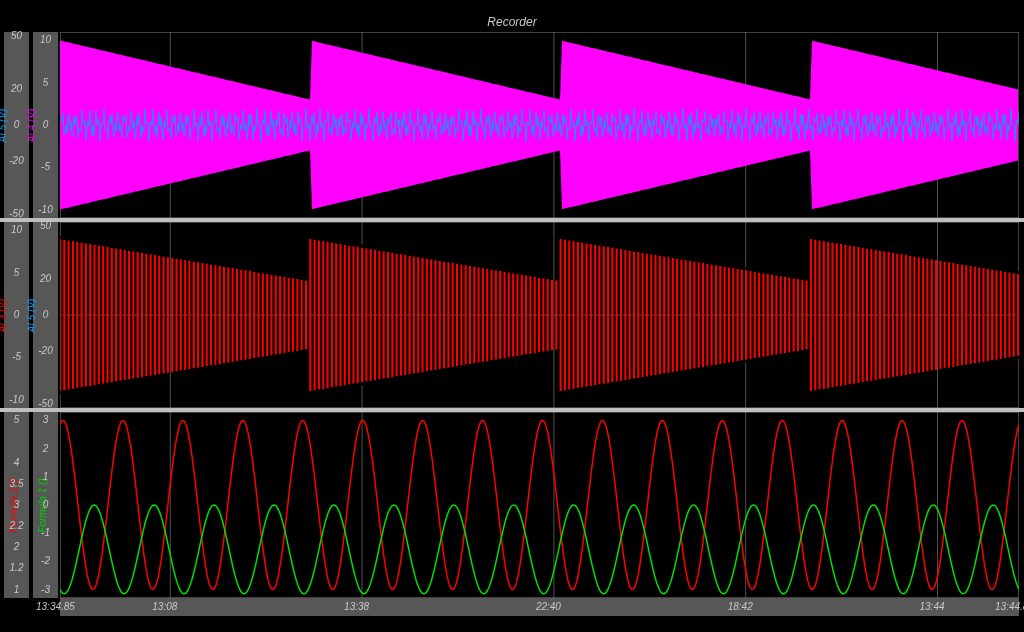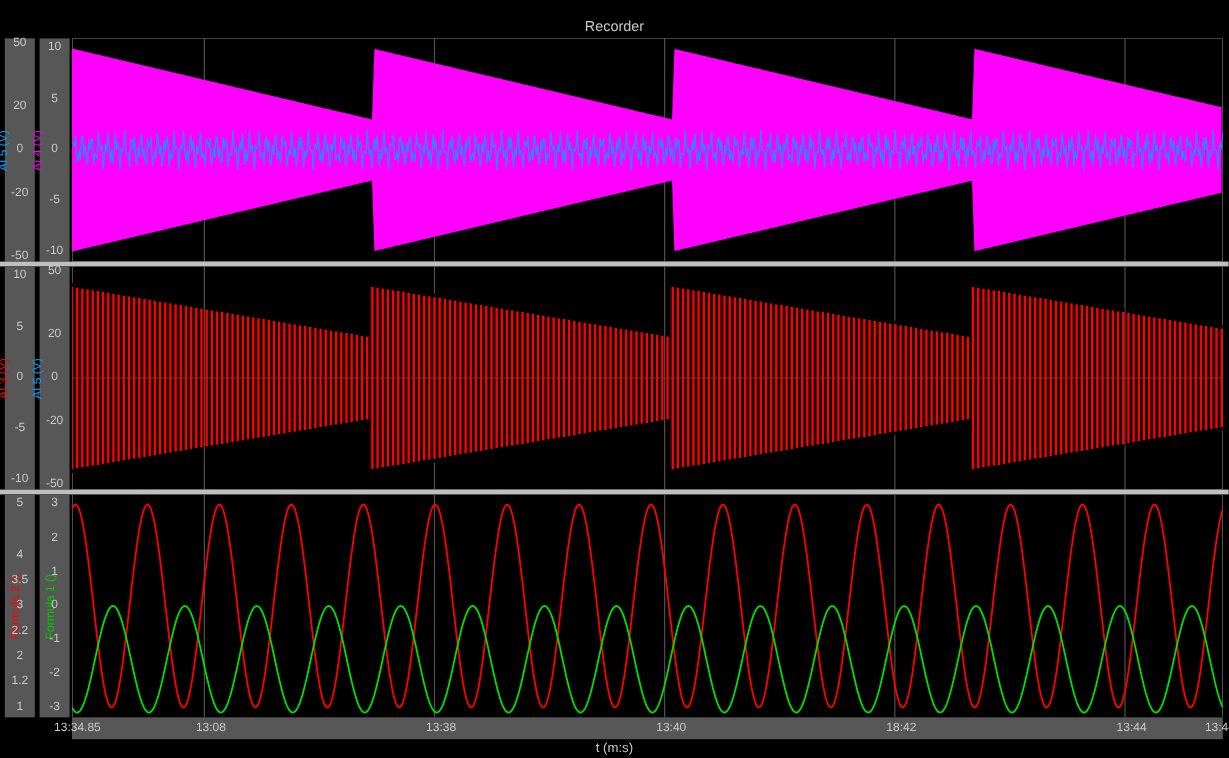--- a/index.html
+++ b/index.html
@@ -10,20 +10,21 @@
     background: #000;
     font-family: Arial, sans-serif;
     font-size: 11px;
     color: #c8c8c8;
     overflow: hidden;
   }
   .app {
     width: 912px;
     height: 632px;
     position: relative;
+    font-style: italic;
   }
   .title {
     position: absolute;
     top: 15px;
     left: 0;
     width: 1024px;
     text-align: center;
     color: #c8c8c8;
     font-size: 12px;
   }
@@ -70,21 +71,21 @@
   }
   .xband {
     position: absolute;
     height: 18px;
     background: #575757;
   }
   .xlab {
     position: absolute;
     color: #c8c8c8;
     font-size: 10px;
-    text-align: right;
+    text-align: left;
   }
   .xtitle {
     position: absolute;
     width: 100%;
     top: 20px;
     text-align: center;
     color: #c8c8c8;
     font-size: 11px;
   }
   .divider {
@@ -1092,22 +1093,21 @@
           <line x1="877.4849999999979" x2="877.4849999999979" y1="0" y2="186" stroke="#505050" stroke-width="1"></line>
           <rect x="0" y="0" width="959" height="186" fill="none" stroke="#808080"></rect>
           <path d="M0 12.59249453142626 L1 10.300147515944243 L2 8.915766272443758 L3 8.45454999106509 L4 8.92156238819597 L5 10.311676111606955 L6 12.609629033977376 L7 15.790191816473937 L8 19.818444902950162 L9 24.650161903427666 L10 30.232295157994297 L11 36.50355814943514 L12 43.39509837109836 L13 50.83125326186666 L14 58.73038090935132 L15 67.00575640037826 L16 75.56652397794308 L17 84.31869455127018 L18 93.16617760654708 L19 102.01183618966012 L20 110.75855337754099 L21 119.31029852914106 L22 127.57318161157055 L23 135.456484022522 L24 142.8736545950003 L25 149.74325984607208 L26 155.98987803994842 L27 161.54492724647534 L28 166.34741830552295 L29 170.3446244301521 L30 173.49266009653633 L31 175.7569628654009 L32 177.11267284458188 L33 177.5449056271677 L34 177.0489157080389 L35 175.6301485850719 L36 173.3041809726786 L37 170.09654978432883 L38 166.04247176163034 L39 161.18645682771984 L40 155.58181941080574 L41 149.2900931022603 L42 142.38035507672336 L43 134.9284676897298 L44 127.01624558143918 L45 118.73055743010616 L46 110.16237221559047 L47 101.40576046756622 L48 92.55686145949761 L49 83.71282769138924 L50 74.97075824738525 L51 66.42663274072409 L52 58.17425754790707 L53 50.3042359044584 L54 42.90297316724312 L55 36.05172816628368 L56 29.825721059172704 L57 24.29330748618373 L58 19.515228089534396 L59 15.54394163925209 L60 12.423049085889659 L61 10.186814863119006 L62 8.859790697108576 L63 8.456546051831953 L64 8.98150817021394 L65 10.428913467202504 L66 12.782870808382235 L67 16.017535979724126 L68 20.097395432166334 L69 24.977656186979978 L70 30.604737619889452 L71 36.91685972556072 L72 43.84472140288766 L73 51.312261315865996 L74 59.23749297447917 L75 67.53340486797553 L76 76.10891576952457 L77 84.86987472037163 L78 93.72009471889771 L79 102.56240876187873 L80 111.29973664611762 L81 119.83615081619534 L82 128.07792955875647 L83 135.93458597722832 L84 143.31986145221185 L85 150.15267267862816 L86 156.35800188420671 L87 161.86772045237865 L88 166.62133691050664 L89 170.56666106837525 L90 173.66037701672536 L91 175.86851869517562 L92 177.16684280699153 L93 177.54109498751393 L94 176.987166303524 L95 175.51113836542953 L96 173.1292165570399 L97 169.86755211565216 L98 165.76195501665063 L99 160.85750081365865 L100 155.2080357520164 L101 148.87558558814015 L102 141.92967460554866 L103 134.4465623048062 L104 126.5084061459706 L105 118.20235953809934 L106 109.61961497812588 L107 100.85440284290705 L108 92.0029568304339 L109 83.16245740424768 L110 74.42996484477786 L111 65.90135362017348 L112 57.67025977486571 L113 49.82705289541155 L114 42.45784393805608 L115 35.64353981278579 L116 29.458955101492638 L117 23.97199066591576 L118 19.24288815994531 L119 15.32356863390359 L120 12.257062490909407 L121 10.077037053545444 L122 8.807426928944235 L123 8.462171229479143 L124 9.04506053456797 L125 10.549695273677944 L126 12.959555987616762 L127 16.24818469629593 L128 20.379475382532245 L129 25.308070401344672 L130 30.979858464246362 L131 37.332568729485644 L132 44.296454476888975 L133 51.7950588600592 L134 59.746054330599435 L135 68.06214651601387 L136 76.65203262847591 L137 85.42140388367089 L138 94.2739809204235 L139 103.11257085762121 L140 111.84013437920848 L141 120.36085113318714 L142 128.58117174890964 L143 136.41084491963954 L144 143.76390827626608 L145 150.55963217252028 L146 156.72340601929434 L147 162.18755743878614 L148 166.89209524203542 L149 170.7853680759069 L150 173.8246315052046 L151 175.97651730644705 L152 177.21739981895882 L153 177.53365533224041 L154 176.92181166135396 L155 175.38858626824634 L156 172.95081251031405 L157 169.63525482633764 L158 165.47831488805141 L159 160.52563194484455 L160 154.83158174771714 L161 148.45867955549383 L162 141.47689377651338 L163 133.96287778250567 L164 125.99912832670522 L165 117.67307980824283 L166 109.07614432601859 L167 100.3027080597263 L168 91.44909500049926 L169 82.61250940399205 L170 73.8899685805047 L171 65.37723773758418 L172 57.16777856816559 L173 49.351723130628955 L174 42.01488428431862 L175 35.237813545802474 L176 29.094916710245947 L177 23.653636945712837 L178 18.973714332131333 L179 15.106529971252353 L180 12.094541871635148 L181 9.970818799567793 L182 8.758677215728706 L183 8.471425282540018 L184 9.112216753197824 L185 10.674016346429914 L186 13.13967698728339 L187 16.482128065509446 L188 20.66467264546866 L189 25.641390363143376 L190 31.357641588555847 L191 37.750667316693516 L192 44.75027820192162 L193 52.2796251697861 L194 60.25604314753245 L195 68.59195864755347 L196 77.1958512413102 L197 85.97325836604395 L198 94.82781243497536 L199 103.66229886059972 L200 112.37972337967118 L201 120.8843769568022 L202 129.0828865797584 L203 136.88524040577198 L204 144.20577600616951 L205 150.96412085852617 L206 157.08607476010778 L207 162.50442447635805 L208 167.1596816774842 L209 171.00073606451812 L210 173.985416511177 L211 176.08095406324523 L212 177.26434171026295 L213 177.52258698070247 L214 176.85285458695407 L215 175.26249755411595 L216 172.7689764907338 L217 169.39966788786234 L218 165.19156355146427 L219 160.19086446709855 L220 154.45247355759298 L221 148.0393929005671 L222 141.02203202571187 L223 133.47743488549622 L224 125.48843398507114 L225 117.14274096057436 L226 108.53198358846977 L227 99.75069980025738 L228 90.89529974479659 L229 82.06300729772002 L230 73.35079263462423 L231 64.85430759118289 L232 56.666835497342156 L233 48.87826701414186 L234 41.57411322029478 L235 34.834566781561456 L236 28.73362151196215 L237 23.33825999133113 L238 18.707718160662886 L239 14.892834967970671 L240 11.935494204435757 L241 9.868164660716548 L242 8.713543650094799 L243 8.48430781377455 L244 9.182973943352012 L245 10.801871348812373 L246 13.323226075446872 L247 16.71935604503535 L248 20.952974978502038 L249 25.97760176426531 L250 31.738070776079088 L251 38.17113753974668 L252 45.20617309712382 L253 52.7659394445271 L254 60.767437533329655 L255 69.12281852014428 L256 77.74034826388953 L257 86.52541447886193 L258 95.38156548875165 L259 104.21156917316021 L260 112.91848048492966 L261 121.40670581414268 L262 129.58305251466476 L263 137.3577520716994 L264 144.6454456741604 L265 151.36612137354263 L266 157.44599253860721 L267 162.81830796315603 L268 167.4240847304232 L269 171.21275578925264 L270 174.14272513277663 L271 176.1818244825123 L272 177.3076664658738 L273 177.50789040802533 L274 176.78029804037936 L275 175.13287763556283 L276 172.58371630370092 L277 169.16080141310792 L278 164.90171331583338 L279 159.85321275066755 L280 154.0707274552626 L281 147.6177436216815 L282 140.56510887856433 L283 132.99025445192592 L284 124.97634504316127 L285 116.61136576015353 L286 107.98715612415273 L287 99.19840175973022 L288 90.34159483572469 L289 81.51397467338872 L290 72.81246015153285 L291 64.33258562829744 L292 56.16745206590482 L293 48.40670486955315 L294 41.13554966667044 L295 34.43381682985514 L296 28.375085015719915 L297 23.025873340483685 L298 18.4449110637059 L299 14.682492797023114 L300 11.779926316600001 L301 9.769079043528828 L302 8.672028169448447 L303 8.500818270181433 L304 9.257329067703541 L305 10.93325479251449 L306 13.510195373171085 L307 16.959858451545355 L308 21.244370006110824 L309 26.316690172387155 L310 32.12112969649219 L311 38.593961349517585 L312 45.66411959272665 L313 53.25398080872928 L314 61.280215535848 L315 69.6547033459197 L316 78.28550032295385 L317 87.07784852008848 L318 95.93521631116518 L319 104.76035821729549 L320 113.45638256856637 L321 121.92781528369181 L322 130.08164808347863 L323 137.8283596343603 L324 145.08289840695488 L325 151.76561646127377 L326 157.80314390494263 L327 163.12919442557484 L328 167.68529305100057 L329 171.42141814905796 L330 174.29655061732294 L331 176.27912423427918 L332 177.34737222603056 L333 177.48956624506675 L334 176.70414513619616 L335 174.99973207665866 L336 172.3950399017543 L337 168.91866565573727 L338 164.60877662336478 L339 159.51269128970233 L340 153.68635982757985 L341 147.1937498185769 L342 140.10614394897843 L343 132.50135739452844 L344 124.4628834829333 L345 116.07897701696803 L346 107.44168532051219 L347 98.64583764627365 L348 89.78800404134307 L349 80.9654350988023 L350 72.27499423986976 L351 63.812094244393 L352 55.669649710413736 L353 47.93705693916495 L354 40.699212449248435 L355 34.03558089329764 L356 28.019322612076373 L357 22.71649040278477 L358 18.1853043226038 L359 14.475512487628919 L360 11.627844886085139 L361 9.67356620135918 L362 8.634132555885385 L363 8.52095594304112 L364 9.335278934480316 L365 11.068161037763494 L366 13.700576854551299 L367 17.20362496135374 L368 21.5388452197767 L369 26.65864103196982 L370 32.50680190658711 L371 39.01912059584846 L372 46.124098030894004 L373 53.74372831270263 L374 61.794355143551186 L375 70.18759029316294 L376 78.831284017579 L377 87.63053677590995 L378 96.48874113647815 L379 105.30864243550522 L380 113.9934065404177 L381 122.4476829961321 L382 130.57865188345977 L383 138.29704289242915 L384 145.51811542643316 L385 152.16258897297183 L386 158.1575135280151 L387 163.43707051839775 L388 167.94329542671883 L389 171.62671418682305 L390 174.4468863617802 L391 176.37284914185145 L392 177.38345728632157 L393 177.46761527841429 L394 176.62439914334814 L395 174.8630665928169 L396 172.20295538402738 L397 168.67327100954864 L398 164.3127660486748 L399 159.16931470125647 L400 153.2993871740381 L401 146.76742969163416 L402 139.64515693863592 L403 132.01076469972529 L404 123.94807134526587 L405 115.5455975843659 L406 106.89559459215457 L407 98.09303117928464 L408 89.23455112527377 L409 80.4174121207523 L410 71.73841797092571 L411 63.292855782254925 L412 55.17344979955984 L413 47.46934338310972 L414 40.2651202982637 L415 33.63987606669582 L416 27.66634957250757 L417 22.41012445882312 L418 17.92890908110531 L419 14.271902924692089 L420 11.479256441062539 L421 9.581630234222118 L422 8.599858436114744 L423 8.544719967918677 L424 9.41682019760217 L425 11.206584293566573 L426 13.894362347261769 L427 17.450645110459636 L428 21.83638797884074 L429 27.003439664318492 L430 32.8950708508697 L431 39.446597028330544 L432 46.586088666438066 L433 54.23516093351926 L434 62.30983428645455 L435 70.72145648714 L436 79.37767591927334 L437 88.18345552160046 L438 97.04211620390032 L439 105.85639829241585 L440 114.5295293481635 L441 122.96628663588264 L442 131.07404258019614 L443 138.76378172718296 L444 145.951078050446 L445 152.5570218680641 L446 158.50908619613506 L447 163.74192302571902 L448 168.19808078248107 L449 171.82863508994348 L450 174.59372591278498 L451 176.46299518196415 L452 177.4159200977576 L453 177.44203845033633 L454 176.54106348501602 L455 174.72288705054748 L456 172.00747099595057 L457 168.4246280084326 L458 164.01369429832943 L459 158.82309772522612 L460 152.90982610563157 L461 146.33880154109417 L462 139.18216763563413 L463 131.51849742672508 L464 123.43193072901275 L465 115.01125035822147 L466 106.34890738075131 L467 97.54000608856357 L468 88.6812598450667 L469 79.86992926339846 L470 71.20275437795127 L471 62.774892530453144 L472 54.67887363338436 L473 47.0035842784849 L474 39.83329184757953 L475 33.24671933587681 L476 27.316181048753403 L477 22.10678865967987 L478 17.675736345319113 L479 14.071672848254742 L480 11.33416735989048 L481 9.49327508851486 L482 8.569207281389314 L483 8.5721093247182 L484 9.501949356824353 L485 11.348518617959618 L486 14.091543532855951 L487 17.700908295262934 L488 22.13698551088242 L489 27.351071268588385 L490 33.28591986270168 L491 39.87637229696769 L492 47.0500716681803 L493 54.728257575778834 L494 62.82663083707255 L495 71.25627901108183 L496 79.92465257358853 L497 88.73658102253994 L498 97.59531775922353 L499 106.40360227487746 L500 115.06472797801877 L501 123.48360394119106 L502 131.56779890838297 L503 139.22855610336524 L504 146.38176769361627 L505 152.9488982153219 L506 158.85784681767507 L507 164.04373886142335 L508 168.44963818135733 L509 172.02717219086372 L510 174.7370629670947 L511 176.54955848505352 L512 177.4447592668308 L513 177.41283685874518 L514 176.45414173849548 L515 174.57919946720506 L516 171.80859512889728 L517 168.17274732565207 L518 163.7115742103831 L519 158.47405522334 L520 152.51769334478684 L521 145.90788376639205 L522 138.71719591440467 L523 131.02457670675676 L524 122.91448379005395 L525 114.4759582759528 L526 105.80164715342733 L527 96.98678611329541 L528 88.12815395133332 L529 79.32301002817177 L530 70.66802645457338 L531 62.25822672325063 L532 54.185942441816046 L533 46.53979961861954 L534 39.40374563388727 L535 32.856127577617926 L536 26.968832072166915 L537 21.806496026363863 L538 17.425796982951653 L539 13.874830853460912 L540 11.192583870670738 L541 9.408504557001159 L542 8.542180407449171 L543 8.603122837722854 L544 9.590662757862923 L545 11.493957918262051 L546 14.292111947123583 L547 17.954403772952453 L548 22.440624912602804 L549 27.701520922326416 L550 33.679332164369846 L551 40.30842795344209 L552 47.51602711903325 L553 55.22299707306193 L554 63.34472261136845 L555 71.79203490716773 L556 80.4721905009751 L557 89.28988953523321 L558 98.14832205568783 L559 106.95023089358233 L560 115.59897945631522 L561 123.99961270552362 L562 132.05989967328355 L563 139.69134606991776 L564 146.8101658681371 L565 153.33820119292994 L566 159.20378042171785 L567 164.34250506974786 L568 168.69795682498108 L569 172.22231696711293 L570 174.87689137181525 L571 176.632535335273 L572 177.46997355560538 L573 177.38001175714996 L574 176.3636376349459 L575 174.4320100107306 L576 171.60633631982373 L577 167.9176397734509 L578 163.40641875349127 L579 158.12220217861534 L580 152.123005724216 L581 145.47469486488828 L582 138.25026173447873 L583 130.52902374161363 L584 122.39575274048893 L585 113.93974431553673 L586 105.25383740190466 L587 96.43339500118441 L588 87.57525718672707 L589 78.7766778921569 L590 70.13425715470072 L591 61.74288053921468 L592 53.69467738458336 L593 46.07800931170148 L594 38.976500095911 L595 32.46811755848207 L596 26.624317553069 L597 21.509259449253026 L598 17.1791017229136 L599 13.681385389960733 L600 11.054512051023815 L601 9.32732227854548 L602 8.518778974436374 L603 8.6377591756346 L604 9.682956592650864 L605 11.642895951296813 L606 14.496058980454066 L607 18.211120661967733 L608 22.747293149877375 L609 28.054773582111807 L610 34.075290868236394 L611 40.7427454511902 L612 47.98393501723788 L613 55.719358188017445 L614 63.86408736956237 L615 72.32870117751119 L616 81.0202661977903 L617 89.84335730817546 L618 98.70110535500093 L619 107.49626068392075 L620 116.13226084959629 L621 124.51429077894663 L622 132.55032375081657 L623 140.15213176135032 L624 147.23625418444723 L625 153.72491408964763 L626 159.54687215860392 L627 164.63820882583815 L628 168.94302605401282 L629 172.41406104189588 L630 175.0132051246276 L631 176.71192217075378 L632 177.4915618817229 L633 177.34356455461335 L634 176.26955505937485 L635 174.281324999429 L636 171.4007032509025 L637 167.6593163025897 L638 163.09824102685707 L639 157.76755369471508 L640 151.72578018630125 L641 145.0392534317924 L642 137.7813851392389 L643 130.03185980356605 L644 121.87575984710685 L645 113.40263149452271 L646 104.70550164149444 L647 95.8798565068201 L648 87.02259328492448 L649 78.23095630723671 L650 69.60146939094312 L651 61.228876099837336 L652 53.20509954975679 L653 45.618233180695526 L654 38.551573573733464 L655 32.08270593420836 L656 26.282652280203035 L657 21.21509168754068 L658 16.935661154859055 L659 13.491344761604664 L660 10.919957827865026 L661 9.249731737982717 L662 8.499003986890102 L663 8.676016851671463 L664 9.778826899353842 L665 11.795326323824504 L666 14.70337587820604 L667 18.47104794246564 L668 23.05697705864886 L669 28.410814084201757 L670 34.47377897735665 L671 41.17930614667569 L672 48.45377527761425 L673 56.217319613682854 L674 64.38470281766291 L675 72.86625478499744 L676 81.56885613730716 L677 90.39696058348638 L678 99.25364392835695 L679 108.0416682069884 L680 116.66454926619603 L681 125.02761606821792 L682 133.03905008901143 L683 140.61089339782268 L684 147.6600143524932 L685 154.10902030541615 L686 159.88710730094928 L687 164.93083743629876 L688 169.18483534859752 L689 172.602396184396 L690 175.1459983741959 L691 176.78771558373234 L692 177.5095233184818 L693 177.3034968156497 L694 176.1718980504037 L695 174.12715090152955 L696 171.19170474920838 L697 167.39778800187574 L698 162.7870542593343 L699 157.41012499529916 L700 151.32603378236755 L701 144.60157815888692 L702 137.31058625583665 L703 129.53310623403874 L704 121.35452743129457 L705 112.86464286919431 L706 104.1566634100871 L707 95.32619439157952 L708 86.47018596960612 L709 77.68586869908552 L710 69.06968603377688 L711 60.71623546944421 L712 52.717229952981 L713 45.160490961976706 L714 38.12898430753757 L715 31.699909249102973 L716 25.9438509197213 L717 20.92400536876855 L718 16.695485728730908 L719 13.304717126086995 L720 10.788926977001477 L721 9.175736265968613 L722 8.482856293672594 L723 8.717894223573245 L724 9.87826956260988 L725 11.95124249256991 L726 14.914053741024095 L727 18.734174456793657 L728 23.36966334540899 L729 28.769627145182433 L730 34.874779386208395 L731 41.618091300070446 L732 48.92552773164422 L733 56.716859974815506 L734 64.90654660755922 L735 73.40467265486969 L736 82.11793677072421 L737 90.95067559700817 L738 99.80591405745523 L739 108.58643005059244 L740 117.19582185707307 L741 125.53956653830825 L742 133.52605770877497 L743 141.06761128650794 L744 148.08142818180445 L745 154.49050335196583 L746 160.22447124370623 L747 165.22037833965814 L748 169.4233743288163 L749 172.78731431012886 L750 175.27526542019157 L751 176.8599123206965 L752 177.52385709486833 L753 177.25981026021856 L754 176.07067080000837 L755 173.96949433515923 L756 170.9793497861063 L757 167.13306609768702 L758 162.47287180894295 L759 157.04993142347166 L760 150.92378367195062 L761 144.1616878338443 L762 136.8378852938104 L763 129.0327844422775 L764 120.83207786750297 L765 112.32580153298161 L766 103.60734626729497 L767 94.77243242199258 L768 85.91805895359148 L769 77.14143846616342 L770 68.53892991056333 L771 60.20498065367477 L772 52.23108953657259 L773 44.70480230461232 L774 37.70875043753132 L775 31.31974393490457 L776 25.607928015124596 L777 20.63601298796201 L778 16.45858575431261 L779 13.121510494595716 L780 10.661425123108412 L781 9.105339038836759 L782 8.47033658794052 L783 8.76338949370962 L784 9.981280313792963 L785 12.110637764667045 L786 15.128083525455937 L787 19.00048890989435 L788 23.68533858776927 L789 29.1311973625241 L790 35.27827488142643 L791 42.05908207605926 L792 49.39917212885642 L793 57.2179578279808 L794 65.42959633855648 L795 73.94393167482419 L796 82.66748452802382 L797 91.50447857994023 L798 100.35789203536507 L799 109.13052283025644 L800 117.72605581679137 L801 126.05012021320408 L802 134.01132570465725 L803 141.52226582230935 L804 148.50047758274812 L805 154.86934685394652 L806 160.55894950507937 L807 165.50681910722858 L808 169.65863275506717 L809 172.96880748128888 L810 175.40100071369045 L811 176.92850928252523 L812 177.53456259559016 L813 177.2125067636114 L814 175.9658776535018 L815 173.8083620678924 L816 170.76364747721442 L817 166.86516195356515 L818 162.15570716229593 L819 156.68698844072142 L820 150.51904712206047 L821 143.71960133942045 L822 136.3633025443471 L823 128.5309159052609 L824 120.30843358243037 L825 111.78613061636628 L826 103.05757379283034 L827 94.21859436887557 L828 85.36623593720822 L829 76.59768897871216 L830 68.00922380456844 L831 59.695133598680954 L832 51.74669916875576 L833 44.25118676951833 L834 37.290890002696614 L835 30.94222631071665 L836 25.27489798634976 L837 20.351126907578823 L838 16.224971400849636 L839 12.941732731468614 L840 10.53745773933732 L841 9.038543078462364 L842 8.461445407115475 L843 8.81250070914808 L844 10.087854731030886 L845 12.273505297860142 L846 15.345456043989406 L847 19.269979870087113 L848 24.00398923503719 L849 29.495509215644965 L850 35.684248142541215 L851 42.502259544648226 L852 49.874688137565904 L853 57.72059166302521 L854 65.95382955819362 L855 74.4840086965991 L856 83.21747581959433 L857 92.05834575955195 L858 100.90955416815643 L859 109.67392319007357 L860 118.25522838449935 L861 126.55925517685067 L862 134.49483324628739 L863 141.97483748870164 L864 148.91714456718694 L865 155.24553454899535 L866 160.8905277274225 L867 165.79014744315742 L868 169.89060052876476 L869 173.1468679070904 L870 175.52319885737253 L871 176.9935035246216 L872 177.5416393611023 L873 177.16158835638066 L874 175.85752310924033 L875 173.6437610165476 L876 170.54460708178172 L877 166.59408706942912 L878 161.83557393410928 L879 156.32131162685812 L880 150.11184150655362 L881 143.27533765264417 L882 135.88685837941168 L883 128.02752216622497 L884 119.78361705405965 L885 111.24565328529124 L886 102.50736958640871 L887 93.66470400646449 L888 84.8147406081943 L889 76.05464357790228 L890 67.4805904539852 L891 59.186716190184995 L892 51.26407964222865 L893 43.79966382861972 L894 36.87542094013307 L895 30.56737258188113 L896 24.944775128876923 L897 20.069359356654374 L898 15.994652696354684 L899 12.765391553904127 L900 10.417030147118847 L901 8.975351252149494 L902 8.456183132860811 L903 8.865225761738012 L904 10.197988239504525 L905 12.439838100979145 L906 15.566161965680003 L907 19.542635769114796 L908 24.325601608708165 L909 29.862547065974535 L910 36.09268174260892 L911 42.94760468197728 L912 50.35205534574659 L913 58.22473990386146 L914 66.4792237632071 L915 75.02488053681893 L916 83.76788703632735 L917 92.61225336081833 L918 101.46087677499743 L919 110.21660780431226 L920 118.78331684490666 L921 127.06694957409307 L922 134.97655957845961 L923 142.42530685856897 L924 149.3314112492514 L925 155.61905028885886 L926 161.21919167729766 L927 166.0703511852771 L928 170.11926769238218 L929 173.321487944054 L930 175.64185460575362 L931 177.05489225702274 L932 177.54508708762722 L933 177.10705722425266 L934 175.74561181845692 L935 173.47569824670714 L936 170.32223800234814 L937 166.3198530815281 L938 161.51248586626156 L939 155.95291667894446 L940 149.70218430493415 L941 142.82891584400252 L942 135.40857325087205 L943 127.52262483387656 L944 119.25765081069353 L945 110.70439274031568 L946 101.95675726612556 L947 93.11078511077946 L948 84.26359664022105 L949 75.5123255742285 L950 66.95305255110375 L951 58.67975025254005 L952 50.78325167407788 L953 43.35025286401475 L954 36.46236108428814 L955 30.195198839389583 L956 24.617573613670558 L957 19.790722430357768 L958 15.767639527566182 L959 12.592494531435284 " stroke="#ff0000" stroke-width="1.5" fill="none"></path>
           <path d="M0 177.54834621513902 L1 179.30539033270412 L2 180.60220338222928 L3 181.42454758911185 L4 181.76339439559086 L5 181.6150235858287 L6 180.98106413028893 L7 179.86847630117617 L8 178.28947525534954 L9 176.26139692339638 L10 173.80650767766136 L11 170.951759868575 L12 167.72849591366958 L13 164.17210418732924 L14 160.3216304901991 L15 156.21934936363385 L16 151.91029995493972 L17 147.4417915309123 L18 142.86288406654316 L19 138.2238496134229 L20 133.57562036024584 L21 128.96922944611268 L22 124.45525066468795 L23 120.08324321226549 L24 115.90120757511994 L25 111.95505852927238 L26 108.28812104046777 L27 104.94065459674502 L28 101.94941119775544 L29 99.34723185287058 L30 97.16268601780442 L31 95.41975792935942 L32 94.13758328123104 L33 93.33023913236056 L34 93.00658935407364 L35 93.17018731330974 L36 93.81923685997063 L37 94.9466120469958 L38 96.53993536639149 L39 98.5817136426205 L40 101.04953009097217 L41 103.91629043261902 L42 107.1505203638392 L43 110.71671111425216 L44 114.57570929924283 L45 118.68514678668238 L46 122.99990585922461 L47 127.4726145633919 L48 132.0541668091093 L49 136.694261507601 L50 141.3419548296862 L51 145.94621952027822 L52 150.456505129626 L53 154.82329300895458 L54 158.99863997794063 L55 162.9367046957816 L56 166.59425095496988 L57 169.931122374241 L58 172.91068327719276 L59 175.50022091730065 L60 177.67130463260798 L61 179.40009798763955 L62 180.66762047461918 L63 181.4599559014619 L64 181.76840517828845 L65 181.58958182523878 L66 180.9254491527594 L67 179.78329870629636 L68 178.17567021214833 L69 176.12021390307345 L70 173.6394967355818 L71 170.76075462613434 L72 167.51559342687486 L73 163.93964192311623 L74 160.0721606632673 L75 155.95561091555587 L76 151.63518848318515 L77 147.15832749794075 L78 142.5741796379969 L79 137.93307448950642 L80 133.28596697543065 L81 128.68387791924113 L82 124.1773338842912 L83 119.81581244049963 L84 115.64719894751163 L85 111.71726081925135 L86 108.06914504072603 L87 104.74290445568333 L88 101.77505802400472 L89 99.19818987845525 L90 97.04059158198348 L91 95.3259515129844 L92 94.0730947896065 L93 93.29577658779094 L94 93.00253112255987 L95 93.1965779503741 L96 93.87578662150403 L97 95.03270007036909 L98 96.65461648693633 L99 98.72372877064069 L100 101.21732003535101 L101 104.10801301920287 L102 107.36407066097034 L103 110.94974454259973 L104 114.82566737319848 L105 118.94928520432357 L106 123.27532463165005 L107 127.75628985442495 L108 132.34298413361844 L109 136.9850499258914 L110 141.63152176132678 L111 146.23138579560026 L112 150.73413989398432 L113 155.09034809646116 L114 159.25218337772472 L115 163.17395274217301 L116 166.81259889006049 L117 170.1281729451831 L118 173.084273056019 L119 175.64844405324055 L120 177.79253377651924 L121 179.49300215875337 L122 180.73117967344456 L123 181.4934723084098 L124 181.77151081506935 L125 181.56224259491222 L126 180.86796521408834 L127 179.6963011782869 L128 178.06011424496515 L129 175.97736819139737 L130 173.47092958954852 L131 170.56831675283317 L132 167.3013976111313 L133 163.70603983144224 L134 159.8217170246541 L135 155.69107536296406 L136 151.35946536568056 L137 146.87444399311954 L138 142.28525251698017 L139 137.64227589745028 L140 132.9964896044645 L141 128.39889995574256 L142 123.89998411542058 L143 119.54913590309114 L144 115.39412349646346 L145 111.48056498246112 L146 107.8514275134966 L147 104.54655556951734 L148 101.60223350303765 L149 99.05078717165364 L150 96.92022903095757 L151 95.23395058413684 L152 94.01046556568674 L153 93.26320667814748 L154 93.00037811384153 L155 93.2248654805626 L156 93.9342041204215 L157 95.12060616937248 L158 96.77104606066408 L159 98.86740353301784 L160 101.38666257405323 L161 104.3011641141196 L162 107.5789096966748 L163 111.18391279068945 L164 115.07659388889235 L165 119.21421505299152 L166 123.551349135376 L167 128.04037852652644 L168 132.63201795050918 L169 137.27585557099584 L170 141.92090646507987 L171 146.51617238902233 L172 151.0112016909765 L173 155.35664322184675 L174 159.50478816407707 L175 163.41009382918463 L176 167.02968367292374 L177 170.3238180394466 L178 173.2563304644532 L179 175.7950247490454 L180 177.91202844298394 L181 179.58409885802286 L182 180.79287825035055 L183 181.52509537122341 L184 181.77271117261992 L185 181.53300706842273 L186 180.80861478183434 L187 179.60748745163326 L188 177.94281231416178 L189 175.83286592017092 L190 173.30081347548398 L191 170.37445450916323 L192 167.08591766102015 L193 163.47130793992324 L194 159.57031032477752 L195 155.42575406139966 L196 151.08314243797835 L197 146.59015320252635 L198 141.99611510599416 L199 137.3514663200906 L200 132.70720067346863 L201 128.11430778859636 L202 123.62321326360725 L203 119.28322504748584 L204 115.14199208557578 L205 111.24498117938612 L206 107.6349778045938 L207 104.35161636673 L208 101.43094505357764 L209 98.9050300598824 L210 96.80160353141615 L211 95.14375909205356 L212 93.9496982979154 L213 93.23253080152791 L214 93.0001304203403 L215 93.25504868961892 L216 93.99448684909034 L217 95.21032657059274 L218 96.88921908971244 L219 99.01273176236134 L220 101.55755043787187 L221 104.49573542610186 L222 107.7950282487605 L223 111.41920580660246 L224 115.32847807496998 L225 119.47992496021926 L226 123.82796752168328 L227 128.3248683848116 L228 132.9212558527001 L229 137.56666595977552 L230 142.2100965187218 L231 146.8005670757797 L232 151.28767862743283 L233 155.6221669540382 L234 159.75644349381116 L235 163.64511782014543 L236 167.24549598508702 L237 170.51804925875953 L238 173.42684811674985 L239 175.93995671258438 L240 178.0297835025676 L241 179.67338417502611 L242 180.85271355686072 L243 181.55482373244945 L244 181.77200619941365 L245 181.50187650071987 L246 180.7474004036946 L247 179.51686133870896 L248 177.8237694550805 L249 175.6867132923064 L250 173.12915569580164 L251 170.1791762169189 L252 166.86916282624534 L253 163.23545632467318 L254 159.31795135560466 L255 155.15965839991185 L256 150.80623156160792 L257 146.30546732948523 L258 141.70677981656704 L259 137.060658240735 L260 132.41811260055565 L261 127.83011363422143 L262 123.34703320953179 L263 119.0180912881875 L264 114.89081553771523 L265 111.01051952270946 L266 107.4198052052293 L267 104.15809521534557 L268 101.26120002836186 L269 98.76092479995897 L270 96.68472017548373 L271 95.05538090829943 L272 93.89079559479153 L273 93.20375027473435 L274 93.00178805268865 L275 93.28712628188934 L276 94.05663221979331 L277 95.30185742266303 L278 97.00913050134616 L279 99.15970722030376 L280 101.72997629126519 L281 104.69171860297101 L282 108.01241704011073 L283 111.65561349013804 L284 115.58130911903714 L285 119.74640352027656 L286 124.10516791643606 L287 128.6097472174113 L288 133.2106854242691 L289 137.8574686088879 L290 142.49907950862524 L291 147.08455764793067 L292 151.56355883528946 L293 155.8869078951493 L294 160.00713856428646 L295 163.87901462640278 L296 167.4600265625189 L297 170.71085826548875 L298 173.59581869325885 L299 176.08323372246062 L300 178.1457939005101 L301 179.76085427709683 L302 180.91068302448144 L303 181.5826561159592 L304 181.76939592571222 L305 181.4688522281239 L306 180.6843247073268 L307 179.42442672975992 L308 177.70299077769548 L309 175.53891658155942 L310 172.9559636190927 L311 169.98249025862674 L312 166.65114241123663 L313 162.9984951098712 L314 159.06465094991023 L315 154.89279980101102 L316 150.52874462333767 L317 146.02039859451617 L318 141.41725906880154 L319 136.7698641426268 L320 132.12923779497524 L321 127.54632969195131 L322 123.07145580851419 L323 118.75374600634218 L324 114.64060463496997 L325 110.77719007694489 L326 107.20591895197403 L327 103.96600042235605 L328 101.09300571387449 L329 98.61847757767349 L330 96.5695839805016 L331 94.9688198266012 L332 93.83375998477578 L333 93.17686633318515 L334 93.00535093973093 L335 93.32109688040946 L336 94.1206375649094 L337 95.39519479649883 L338 97.13077514830795 L339 99.30832359772714 L340 101.90393273267166 L341 104.88910523194252 L342 108.23106673908256 L343 111.89312569324711 L344 115.8350761680548 L345 120.01363929421662 L346 124.382938420438 L347 128.8950027955225 L348 133.50029424130736 L349 138.1482510353227 L350 142.7878430298104 L351 147.36813191488056 L352 151.83883047209756 L353 156.1508546808962 L354 160.25686261415277 L355 164.11177420768976 L356 167.67326619626817 L357 170.9022367832115 L358 173.76323494069385 L359 176.22484962843694 L360 178.2600546569114 L361 179.84650540948866 L362 180.96678416481225 L363 181.6085913270337 L364 181.76488046356437 L365 181.43393566823656 L366 180.61939040033843 L367 179.33018759266545 L368 177.58048146659152 L369 175.38948213230134 L370 172.78124467980956 L371 169.78440507723883 L372 166.43186577475024 L373 162.76043446732723 L374 158.81041998088116 L375 154.6251897198838 L376 150.25069353443286 L377 145.73495923449516 L378 141.12756529052015 L379 136.47909650849 L380 131.84058865706325 L381 127.26296814358952 L382 122.79649289000481 L383 118.4902005492498 L384 114.39137011790677 L385 110.54500285800484 L386 106.99332822612088 L387 103.7753402336868 L388 100.92636933007985 L389 98.4776945077634 L390 96.45619988884354 L391 94.88407956268452 L392 93.77859391618169 L393 93.15188013091013 L394 93.01081892852648 L395 93.35695902695551 L396 94.18650013692478 L397 95.4903346855468 L398 97.2541478088402 L399 99.45857451519933 L400 102.07941229482772 L401 105.08788683998729 L402 108.45096795984584 L403 112.13173222046802 L404 116.08976832880484 L405 120.28162081066212 L406 124.66126711025166 L407 129.18062287424874 L408 133.79006987197081 L409 138.43900075685707 L410 143.07637468679877 L411 147.65127770382648 L412 152.113481721532 L413 156.41399598108484 L414 160.50560492374206 L415 164.34338657249182 L416 167.88520573279877 L417 171.09217659674934 L418 173.92908967262898 L419 176.3647983514613 L420 178.3725608670715 L421 179.93033389553645 L422 181.02101456965252 L423 181.6326282523687 L424 181.7584600068011 L425 181.39712831988797 L426 180.55260027010308 L427 179.23414797268762 L428 177.45624678060997 L429 175.2384163590804 L430 172.60500637799606 L431 169.5849291757704 L432 166.21134232952824 L433 162.52128461604536 L434 158.55526936164983 L435 154.356839643975 L436 149.97209023060648 L437 145.44916150220763 L438 140.83771091721405 L439 136.18836781967028 L440 131.55217757738822 L441 126.98004115257187 L442 122.52215625707682 L443 118.22746622987691 L444 114.14312268518006 L445 110.31396783283438 L446 106.78204215335089 L447 103.58612283362744 L448 100.76129802992783 L449 98.33858163352875 L450 96.34457276757824 L451 94.80116375413733 L452 93.72529975707108 L453 93.12879274046843 L454 93.0181917843561 L455 93.39471118210703 L456 94.25421710861902 L457 95.5872730058013 L458 97.3792431870413 L459 99.61045352300026 L460 102.2564074450388 L461 105.28805489419528 L462 108.67211126303106 L463 112.3714228293641 L464 116.34537466835778 L465 120.55033656622399 L466 124.94014203824757 L467 129.46659519304714 L468 134.07999987733507 L469 138.72970529291416 L470 143.36466209398478 L471 147.93398286059417 L472 152.38750079382237 L473 156.67632050009752 L474 160.7533548155284 L475 164.57384177873266 L476 168.09583607438273 L477 171.28066955273565 L478 174.09337576952828 L479 176.50307388404914 L480 178.48330770151082 L481 180.01233613679156 L482 181.07337191110497 L483 181.65476586015382 L484 181.75013483102722 L485 181.35843176307236 L486 180.48395718365748 L487 179.1363119924542 L488 177.33029205269085 L489 175.08572574659544 L490 172.4272562787692 L491 169.3840711169348 L492 165.9895815416496 L493 162.281055821785 L494 158.29921004482551 L495 154.08776109249453 L496 149.6929466711991 L497 145.16301766582248 L498 140.54770839118777 L499 135.89769055608383 L500 131.2640169363797 L501 126.69756086391645 L502 122.24845768599525 L503 117.96555432637113 L504 113.89587299307249 L505 110.08409491872726 L506 106.57206980334142 L507 103.39835634453432 L508 100.59779889932446 L509 98.2011449264591 L510 96.23470740844927 L511 94.72007596016203 L512 93.67387979515178 L513 93.10760515291057 L514 93.02746919073218 L515 93.434351725313 L516 94.32378557316973 L517 95.68600559608265 L518 97.50605591302488 L519 99.76395410156348 L520 102.4349105856998 L521 105.48960080208562 L522 108.89448715576788 L523 112.61218723089628 L524 116.60188421454208 L525 120.81977502599517 L526 125.21955123342549 L527 129.75290747625436 L528 134.370071811849 L529 139.02035216461456 L530 143.6526928764877 L531 148.21623524968814 L532 152.6608759265633 L533 156.9378169773777 L534 161.00010165458664 L535 164.80312993381514 L536 168.30514817949057 L537 171.46770755991156 L538 174.25608617923788 L539 176.6396702906542 L540 178.5922904063047 L541 180.09250861326692 L542 181.12385394166182 L543 181.67500320010893 L544 181.73990529361288 L545 181.31784765888023 L546 180.41346408757852 L547 179.03668385167788 L548 177.20262268950376 L549 174.93141684925195 L550 172.24800201228808 L551 169.18183952283223 L552 165.7665929304909 L553 162.03975839668755 L554 158.04225302202428 L555 153.81796561592284 L556 149.41327483874227 L557 144.8765400083655 L558 140.25757016110543 L559 135.60707719535864 L560 130.97611910347698 L561 126.41553940346563 L562 121.97540892540782 L563 117.70447608164935 L564 113.6496316550378 L565 109.85539398328491 L566 106.36342018937694 L567 103.21204882648188 L568 100.43587895664228 L569 98.06539028620877 L570 96.12660852754304 L571 94.64081966156098 L572 93.62433623769344 L573 93.08831827773604 L574 93.03865074940897 L575 93.47587895496122 L576 94.39520254427734 L577 95.78652821819038 L578 97.63458054329142 L579 99.91906966171479 L580 102.6149140543263 L581 105.69251591219965 L582 109.11808609227447 L583 112.85401509013248 L584 116.8592859563435 L585 121.08992462404576 L586 125.49948270185116 L587 130.0395474335343 L588 134.66027322386907 L589 139.310928895635 L590 143.94045467020243 L591 148.49802275504888 L592 152.9335953847629 L593 157.1984741878413 L594 161.24583484904852 L595 165.03124119530355 L596 168.51313306317957 L597 171.65328258947346 L598 174.41721391724192 L599 176.7745817076931 L600 178.69950430325562 L601 180.1708478834514 L602 181.17245849435665 L603 181.69333940352487 L604 181.72777183366597 L605 181.27537774942707 L606 180.3411240078566 L607 178.9352678270015 L608 177.07324417142536 L609 174.77549629092198 L610 172.06725127323105 L611 168.9782430743548 L612 165.5423860681358 L613 161.79740269856532 L614 157.78440932346896 L615 153.5474647955152 L616 149.13308673844412 L617 144.58974082727187 L618 139.9673086814564 L619 135.3165402123795 L620 130.68849643707804 L621 126.1339888771313 L622 121.70302169629646 L623 117.4442427026255 L624 113.4044092412449 L625 109.62787484373614 L626 106.15610226796205 L627 103.02720827691678 L628 100.27554515246553 L629 97.93132354018884 L630 96.02028076514715 L631 94.56339826049428 L632 93.57667121137796 L633 93.07093294285893 L634 93.05173598041242 L635 93.51929108843939 L636 94.46846495629298 L637 95.88883655708504 L638 97.76481156075062 L639 100.07579354495532 L640 102.79641012407967 L641 105.8967915141366 L642 109.34289847445491 L643 113.0968960262903 L644 117.11756884466378 L645 121.36077376391951 L646 125.77992442717128 L647 130.32650276072377 L648 134.95059165619372 L649 139.6014230126629 L650 144.2279351226507 L651 148.77933328080712 L652 153.20564746165093 L653 157.45828094264746 L654 161.49054385048984 L655 165.25816577128148 L656 168.7197817974221 L657 171.8373866754176 L658 174.5767520669624 L659 176.9078023439511 L660 178.8049447900651 L661 180.24735058454925 L662 181.21918348277356 L663 181.7097736832965 L664 181.7137349720307 L665 181.231023857791 L666 180.26694004976594 L667 178.83206827181488 L668 176.94216205216495 L669 174.6179707646599 L670 171.88501182051414 L671 168.77329051115058 L672 165.31697057877568 L673 161.55399913092674 L674 157.5256900172289 L675 153.27627024287978 L676 148.85239439767432 L677 144.3026324335394 L678 139.67693641202064 L679 135.0260920787527 L680 130.40116128368905 L681 125.85292137084497 L682 121.43130769117013 L683 117.18486536016425 L684 113.16021627819217 L685 109.40154726657974 L686 105.95012493849408 L687 102.84384263031441 L688 100.11680436929177 L689 97.79895044335571 L690 95.91572868543388 L691 94.48781508035725 L692 93.53088676229082 L693 93.05544989455342 L694 93.06672432204233 L695 93.56458626226001 L696 94.54356966435039 L697 95.99292622107323 L698 97.8967433750989 L699 100.23411902374711 L700 102.97939100404975 L701 106.10241883915096 L702 109.56891465193884 L703 113.3408196133816 L704 117.37672179236644 L705 121.63231081905603 L706 126.0608643711291 L707 130.6137611398833 L708 135.24101464659825 L709 139.89182204593214 L710 144.51512189343106 L711 149.06015475133373 L712 153.4770204791052 L713 157.71722608924486 L714 161.73421815465468 L715 165.48389392077232 L716 168.9250855117182 L717 172.02001191488196 L718 174.73469378005606 L719 177.03932648079189 L720 178.90860734064756 L721 180.32201343260135 L722 181.26402690119315 L723 181.72430533397417 L724 181.69779531125883 L725 181.184787887885 L726 180.19091539775246 L727 178.7270896160677 L728 176.80938195856066 L729 174.45884703241498 L730 171.70129147695792 L731 168.56699063102445 L732 165.0903561386701 L733 161.3095581419913 L734 157.2661062091745 L735 153.00439359917812 L736 148.57120986544737 L737 144.01522715167823 L738 139.38646581733394 L739 134.7357452622705 L740 130.11412597747437 L741 125.5723489497256 L742 121.16027857363895 L743 116.9263551883115 L744 112.91706324798432 L745 109.17642096722794 L746 105.7454970426527 L747 102.66195975788878 L748 99.95966342123637 L749 97.66827667796409 L750 95.81295677644124 L751 94.41407336563756 L752 93.48698485577779 L753 93.04186979745067 L754 93.08361513090342 L755 93.61176253206813 L756 94.62051344447922 L757 96.09879274199643 L758 98.03037032302399 L759 100.39403930175747 L760 103.16384883958945 L761 106.30938906047298 L762 109.79612492274357 L763 113.58577538086475 L764 117.63673367503796 L765 121.90452413359185 L766 126.3422904740032 L767 130.9013102401442 L768 135.531529728289 L769 140.18211352975808 L770 144.8020026547486 L771 149.34047511207106 L772 153.7477027881529 L773 157.9752985121401 L774 161.97684730149857 L775 165.7084159540952 L776 169.12903539313194 L777 172.20115046843566 L778 174.8910322767084 L779 177.16914847240332 L780 179.01048750514929 L781 180.39483322262632 L782 181.30698682466445 L783 181.73693373176658 L784 181.67995353556822 L785 181.13667182444885 L786 180.11305331521234 L787 178.62033636607947 L788 176.674909590338 L789 174.298131924786 L790 171.5160981289518 L791 168.3593522896162 L792 164.86255247548286 L793 161.06409022471362 L794 157.00566904221435 L795 152.7318465350769 L796 148.2895452119841 L797 143.72753731886294 L798 139.09590936623343 L799 134.44551222637617 L800 129.82740283972703 L801 125.29228365764011 L802 120.88994597798838 L803 116.66872328388885 L804 112.67496058828935 L805 108.95250560933941 L806 105.54222736436336 L807 102.48156746705288 L808 99.80412905374025 L809 97.53930785332307 L810 95.71196944976172 L811 94.342176281776 L812 93.44496737637448 L813 93.03019323449075 L814 93.10240768194932 L815 93.66081787277268 L816 94.69929299382936 L817 96.20643157539257 L818 98.16568666844834 L819 100.55554751432874 L820 103.34977571265172 L821 106.51769329368778 L822 110.02451953362872 L823 113.8317528136876 L824 117.8975933313942 L825 122.17740202240815 L826 126.62419065543776 L827 131.1891377181582 L828 135.82212443076108 L829 140.47228500307278 L830 145.08856509194422 L831 149.62028232997216 L832 154.01768276939572 L833 158.2324871333025 L834 162.21842087590963 L835 165.9317222335297 L836 169.33162268684367 L837 172.38079456061578 L838 175.0457608458819 L839 177.2972627460395 L840 179.11058091025677 L841 180.46580682875785 L842 181.34806140908745 L843 181.74765833458648 L844 181.66021041084008 L845 181.08667773292947 L846 180.03335714447832 L847 178.51181310437627 L848 176.5387507198651 L849 174.13583234054906 L850 171.3294397261155 L851 168.1503844000205 L852 164.63356936792624 L853 160.81760591606277 L854 156.74438969588843 L855 152.45864074994614 L856 148.00741252788015 L857 143.43957528456295 L858 138.80527953099974 L859 134.15540542970913 L860 129.54100417834002 L861 125.01273751668644 L862 120.62032150837999 L863 116.41198070601735 L864 112.43391869161923 L865 108.72981080477963 L866 105.34032462924715 L867 102.30267350138666 L868 99.65020794332258 L869 97.41204950555544 L870 95.61277104038288 L871 94.27212691503075 L872 93.40483612772546 L873 93.0204207069024 L874 93.12310116848556 L875 93.71175017860708 L876 94.77990493068442 L877 96.31583810081095 L878 98.3026866027751 L879 100.71863672850645 L880 103.53716364212951 L881 106.7273225971166 L882 110.25408868051485 L883 114.0787413530096 L884 118.15928956375946 L885 122.45093277193392 L886 126.9065528144922 L887 131.4772312185474 L888 136.11278627984998 L889 140.76232400987934 L890 145.37479690402327 L891 149.89956439401718 L892 154.28694883380822 L893 158.48878091263927 L894 162.4589285080875 L895 166.153803173356 L896 169.5328386966927 L897 172.55893647995993 L898 175.19887284577555 L899 177.42366380226022 L900 179.20888325935513 L901 180.53493120437912 L902 181.3872488912923 L903 181.756478682069 L904 181.63856678456884 L905 181.03480775934815 L906 179.9518303065926 L907 178.40152448937332 L908 176.40091119194352 L909 173.9719552466294 L910 171.14132428101013 L911 167.94009593240435 L912 164.40341664534157 L913 160.57011579663757 L914 156.48227938588806 L915 152.18478797143217 L916 147.72482392405664 L917 143.15135340969218 L918 138.51458878730557 L919 133.8654373252484 L920 129.25494228727774 L921 124.73372252667733 L922 120.35141673880348 L923 116.15613847564283 L924 112.19394790495143 L925 108.50834611295781 L926 105.1397975040797 L927 102.12528554010218 L928 99.49790669712381 L929 97.28650709739456 L930 95.5153658065009 L931 94.20392827236331 L932 93.36659283250692 L933 93.01255263418172 L934 93.14569470222231 L935 93.76455726327666 L936 94.86234579469206 L937 96.42700762183158 L938 98.441364245099 L939 100.88329994351415 L940 103.72600458414581 L941 106.93826797220058 L942 110.48482250890439 L943 114.32673039658737 L944 118.42181113854707 L945 122.72510464057339 L946 127.18936483047324 L947 131.76557837475454 L948 136.4035027985087 L949 141.05221810010872 L950 145.66068580410416 L951 150.17830931572917 L952 154.5554894227858 L953 158.74416884846983 L954 162.69835987398858 L955 166.37464924051562 L956 169.73267478521325 L957 172.73556857953832 L958 175.35036170385214 L959 177.5483462151325 " stroke="#00e000" stroke-width="1.5" fill="none"></path>
         </svg>
     </div>
   </div>
 
   <div class="xzone" id="xzone" style="top: 598px;">
     <div class="xband" id="xband" style="top: 0px; left: 60px; width: 959px;"></div>
-    <div class="xtitle">t (m:s)</div>
   <div class="xlab" style="left: 36px; top: 3px; width: 48px;">13:34.85</div>
       <div class="xlab" style="left: 152.285px; top: 3px; width: 36px;">13:08</div>
       <div class="xlab" style="left: 344.085px; top: 3px; width: 36px;">13:38</div>
-      <div class="xlab" style="left: 535.885px; top: 3px; width: 36px;">13:40</div>
+      <div class="xlab" style="left: 535.885px; top: 3px; width: 36px;">22:40</div>
       <div class="xlab" style="left: 727.685px; top: 3px; width: 36px;">18:42</div>
       <div class="xlab" style="left: 919.485px; top: 3px; width: 36px;">13:44</div>
       <div class="xlab" style="left: 995px; top: 3px; width: 48px;">13:44.85</div>
     </div>
 </div>
 
 </body></html>

